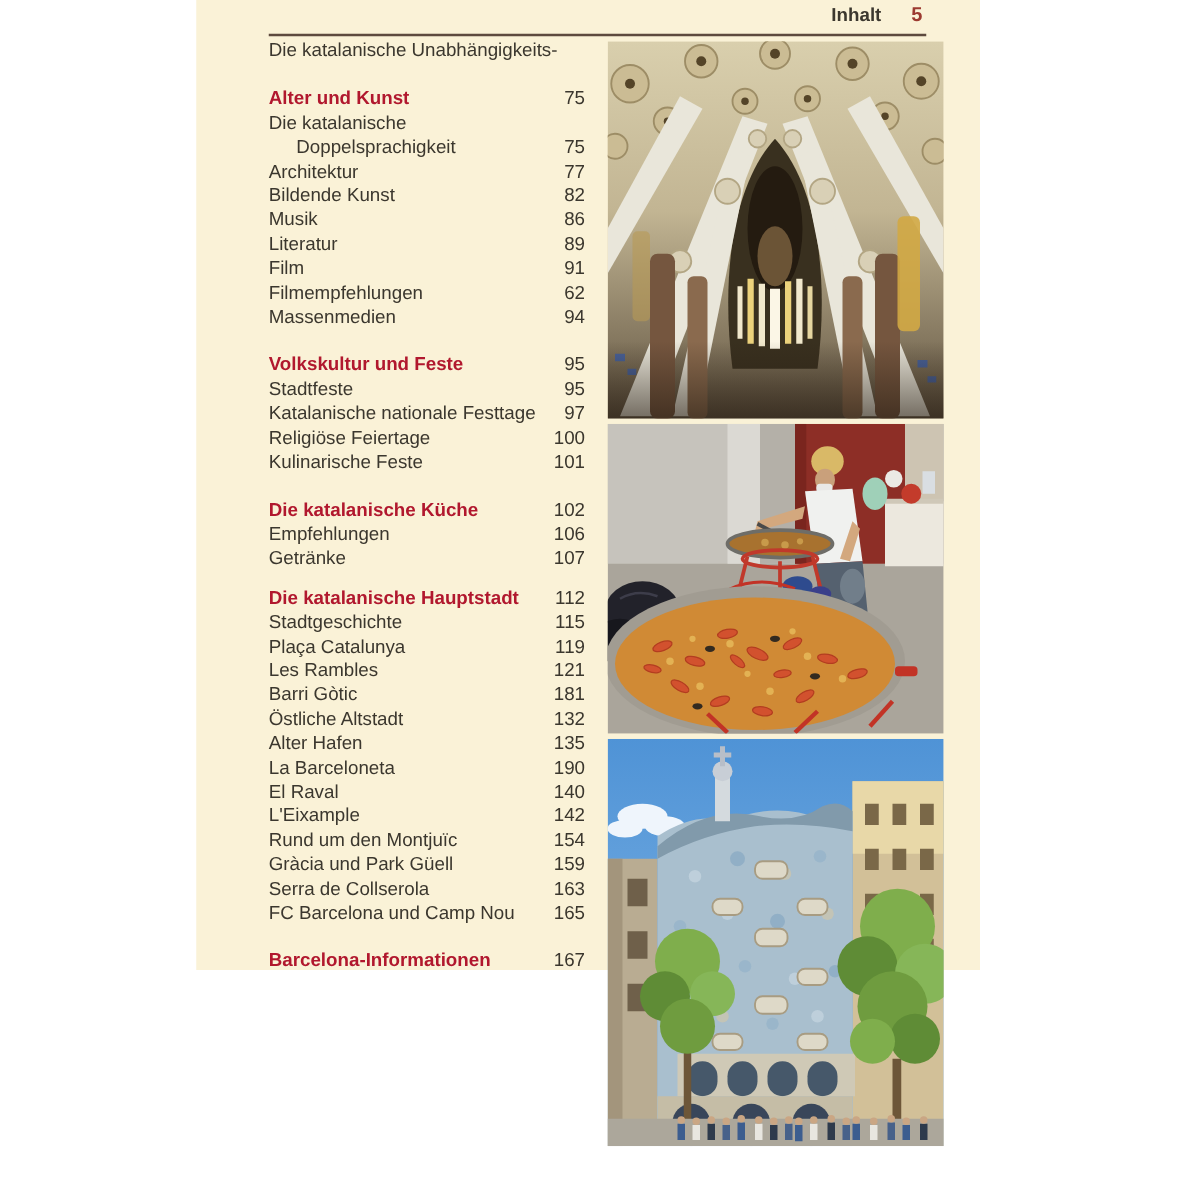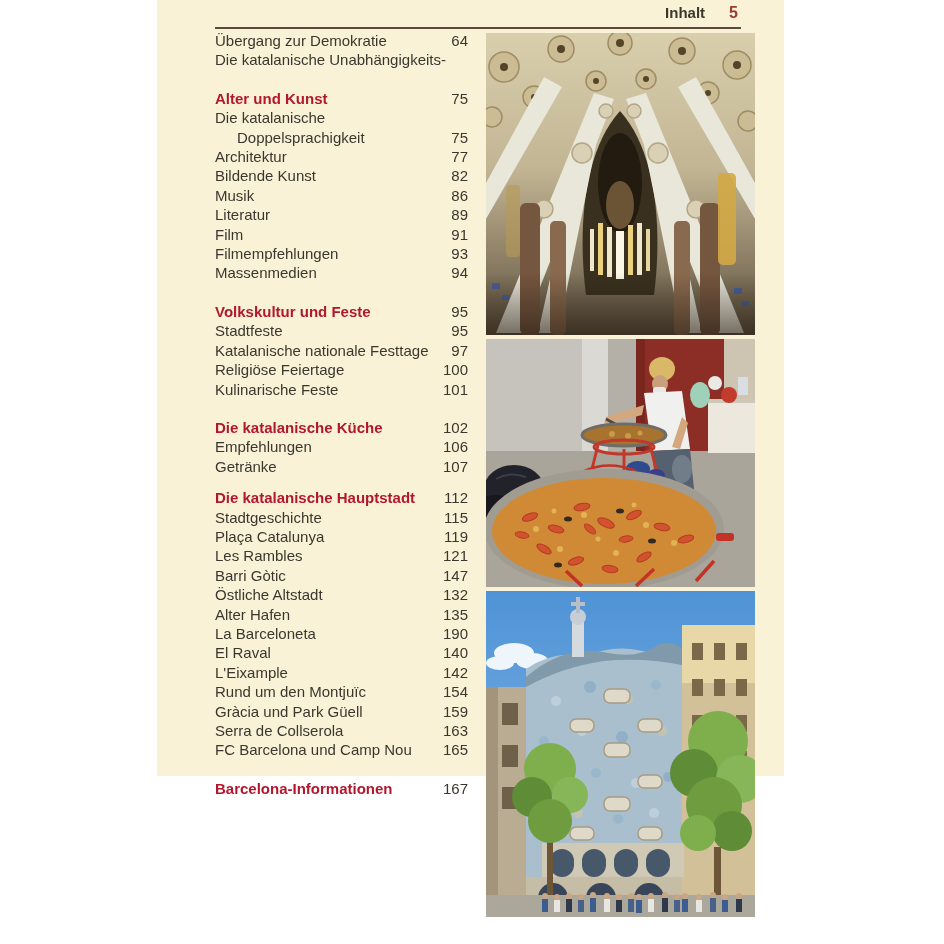--- a/index.html
+++ b/index.html
@@ -58,24 +58,20 @@
 
     <div class="running-head">
       <span>Inhalt</span>
       <span class="folio">5</span>
     </div>
     <div class="head-rule"></div>
 
     <div class="toc" id="toc">
         <div class="group">
           <div class="row">
-            <span class="lbl">Übergang zur Demokratie</span>
-            <span class="pg">64</span>
-          </div>
-          <div class="row">
             <span class="lbl">Die katalanische Unabhängigkeits-</span>
             <span class="pg"></span>
           </div>
         </div>
         <div class="group">
           <div class="row heading">
             <span class="lbl">Alter und Kunst</span>
             <span class="pg">75</span>
           </div>
           <div class="row">
@@ -101,21 +97,21 @@
           <div class="row">
             <span class="lbl">Literatur</span>
             <span class="pg">89</span>
           </div>
           <div class="row">
             <span class="lbl">Film</span>
             <span class="pg">91</span>
           </div>
           <div class="row">
             <span class="lbl">Filmempfehlungen</span>
-            <span class="pg">93</span>
+            <span class="pg">62</span>
           </div>
           <div class="row">
             <span class="lbl">Massenmedien</span>
             <span class="pg">94</span>
           </div>
         </div>
         <div class="group">
           <div class="row heading">
             <span class="lbl">Volkskultur und Feste</span>
             <span class="pg">95</span>
@@ -163,21 +159,21 @@
           <div class="row">
             <span class="lbl">Plaça Catalunya</span>
             <span class="pg">119</span>
           </div>
           <div class="row">
             <span class="lbl">Les Rambles</span>
             <span class="pg">121</span>
           </div>
           <div class="row">
             <span class="lbl">Barri Gòtic</span>
-            <span class="pg">147</span>
+            <span class="pg">181</span>
           </div>
           <div class="row">
             <span class="lbl">Östliche Altstadt</span>
             <span class="pg">132</span>
           </div>
           <div class="row">
             <span class="lbl">Alter Hafen</span>
             <span class="pg">135</span>
           </div>
           <div class="row">

